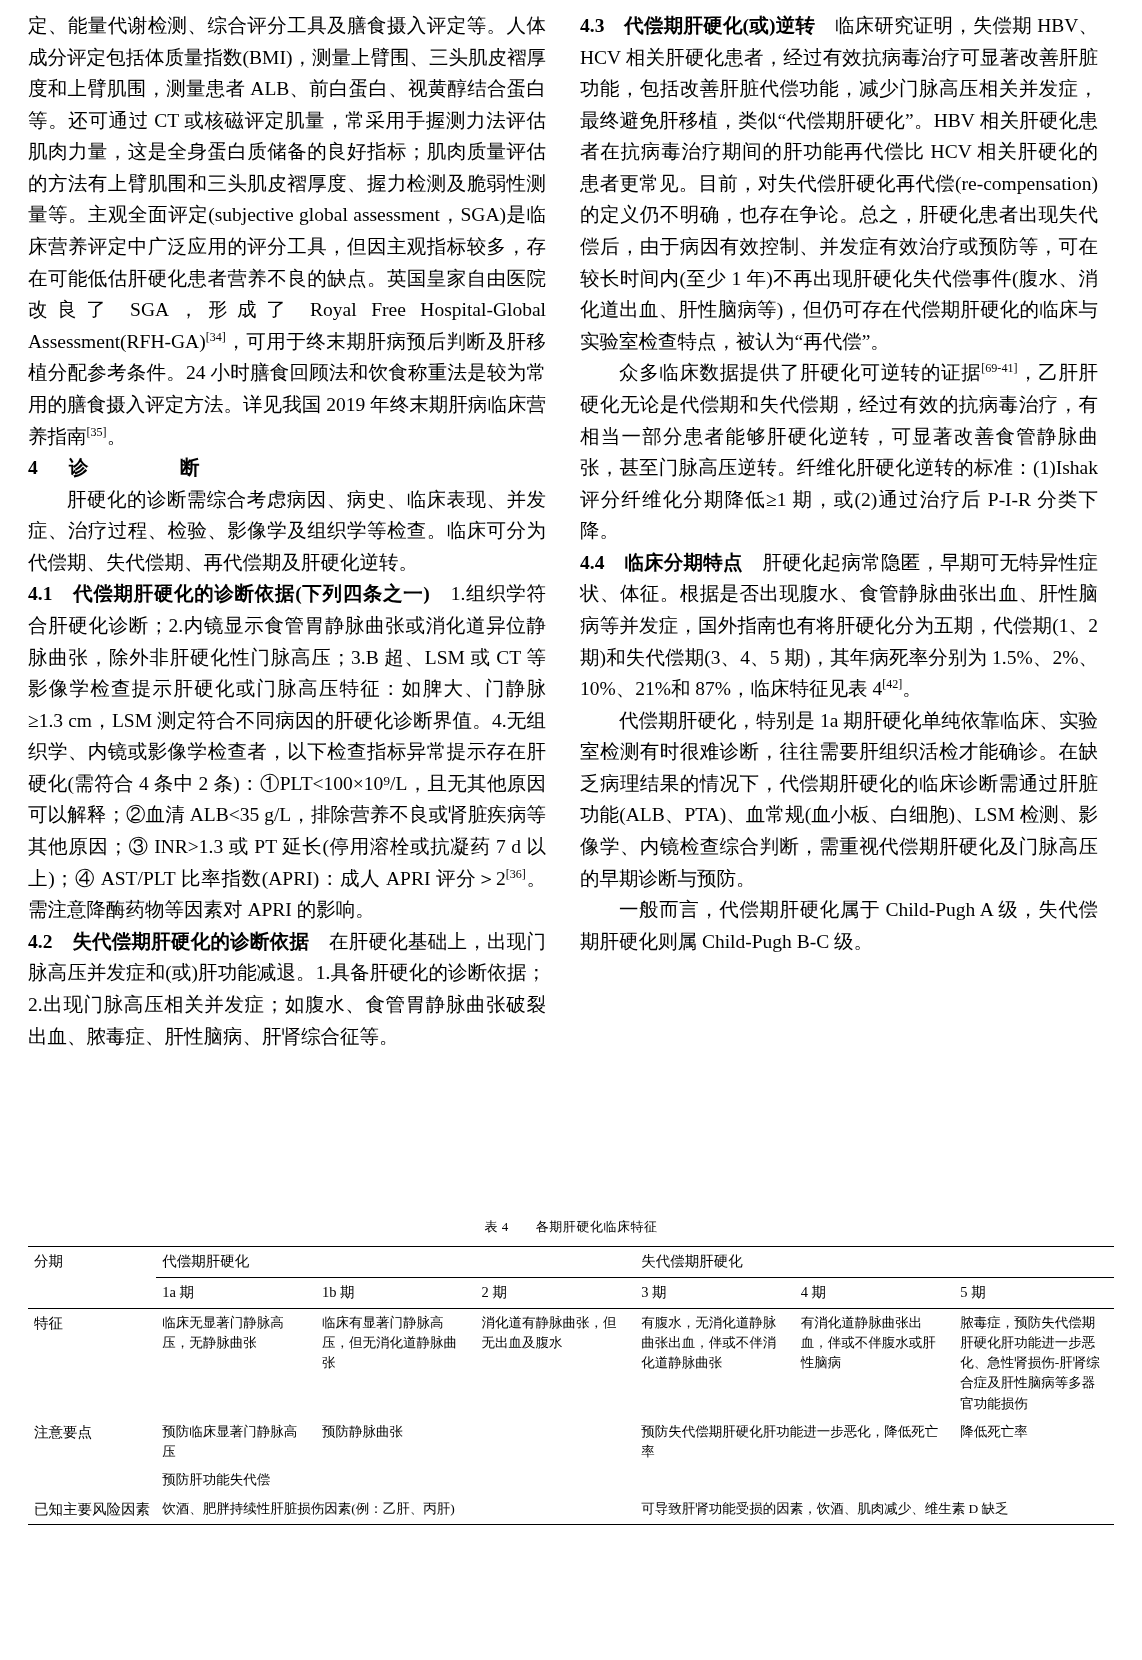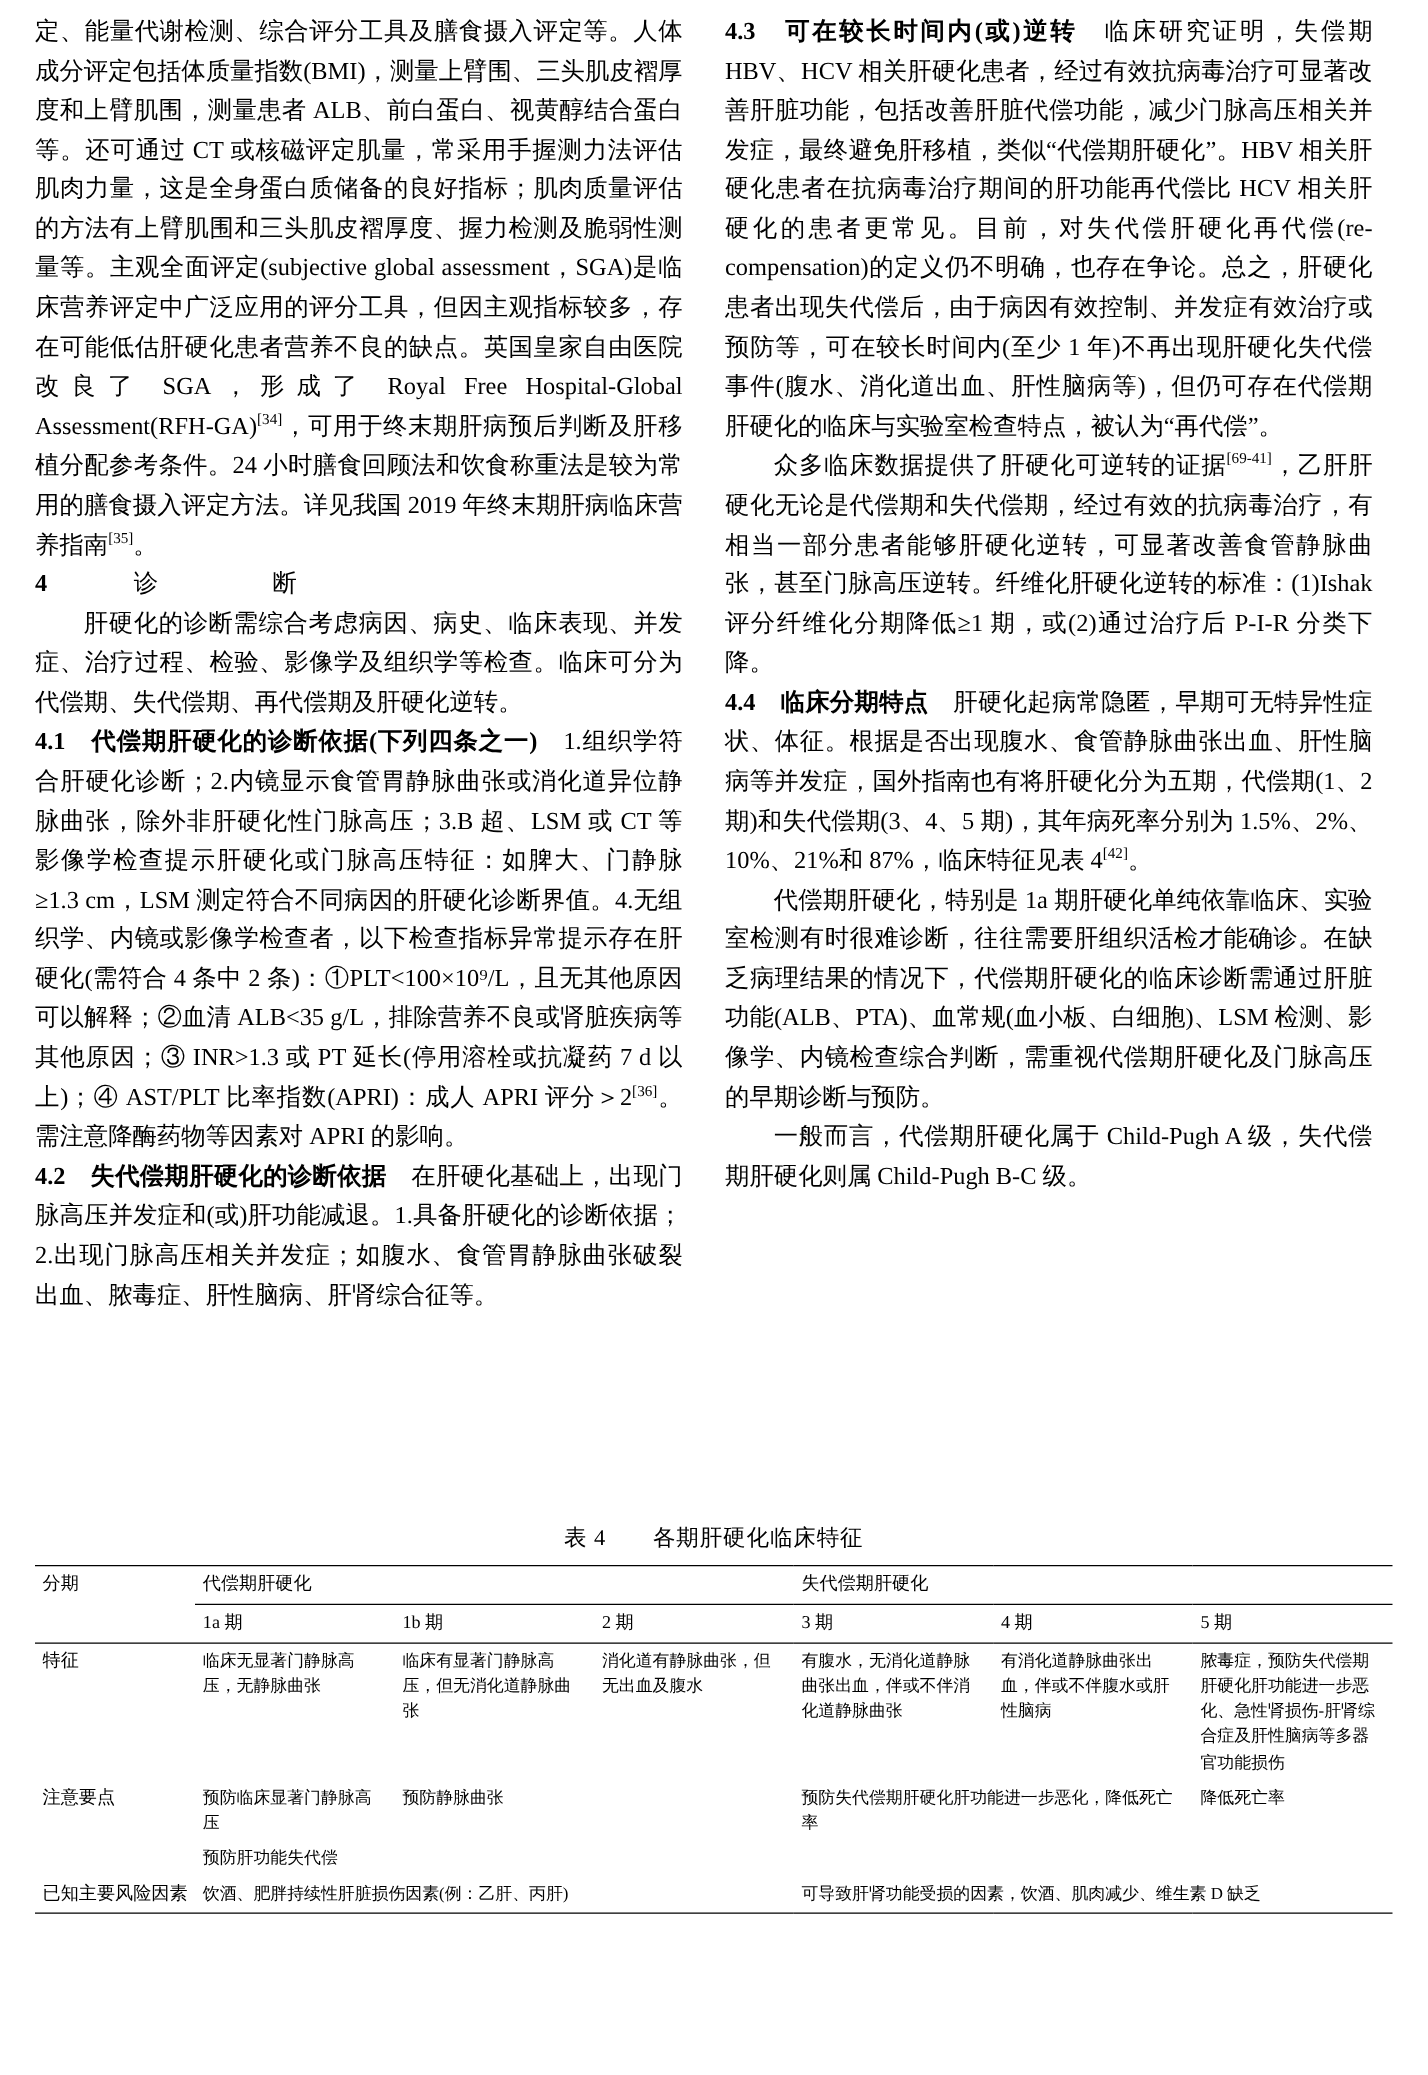--- a/index.html
+++ b/index.html
@@ -41,44 +41,43 @@
     text-indent: 2em;
   }
   .sec-head {
     margin: 0;
   }
   .sec-num {
     font-weight: bold;
     font-family: "Liberation Serif", serif;
   }
   .sec-title-spaced {
-    font-weight: normal;
+    font-weight: bold;
     letter-spacing: 0.9em;
-    margin-left: 38px;
   }
   .gap-title {
     display: inline-block;
     min-width: 1.6em;
   }
   sup {
     font-size: 0.62em;
     vertical-align: super;
     line-height: 0;
   }
   
   .table-wrap {
     position: absolute;
     left: 28px;
     right: 28px;
     top: 1218px;
     width: 1086px;
   }
   .table-title {
     text-align: center;
-    font-size: 18px;
+    font-size: 13px;
     margin-bottom: 10px;
     letter-spacing: 0.04em;
   }
   table.ct {
     width: 100%;
     border-collapse: collapse;
     font-size: 13.5px;
     line-height: 1.5;
   }
   table.ct th, table.ct td {
@@ -134,21 +133,21 @@
       <p class="sec-head"><span class="sec-num">4</span><span class="gap-title"></span><span class="sec-title-spaced">诊　　断</span></p>
 
       <p class="indent"><span>肝硬化的诊断需综合考虑病因、病史、临床表现、并发症、治疗过程、检验、影像学及组织学等检查。临床可分为代偿期、失代偿期、再代偿期及肝硬化逆转。</span></p>
 
       <p><span class="sec-num">4.1</span>　<span class="sec-num">代偿期肝硬化的诊断依据(下列四条之一)</span>　<span>1.组织学符合肝硬化诊断；2.内镜显示食管胃静脉曲张或消化道异位静脉曲张，除外非肝硬化性门脉高压；3.B 超、LSM 或 CT 等影像学检查提示肝硬化或门脉高压特征：如脾大、门静脉≥1.3 cm，LSM 测定符合不同病因的肝硬化诊断界值。4.无组织学、内镜或影像学检查者，以下检查指标异常提示存在肝硬化(需符合 4 条中 2 条)：①PLT&lt;100×10⁹/L，且无其他原因可以解释；②血清 ALB&lt;35 g/L，排除营养不良或肾脏疾病等其他原因；③ INR&gt;1.3 或 PT 延长(停用溶栓或抗凝药 7 d 以上)；④ AST/PLT 比率指数(APRI)：成人 APRI 评分＞2</span><sup>[36]</sup><span>。需注意降酶药物等因素对 APRI 的影响。</span></p>
 
       <p><span class="sec-num">4.2</span>　<span class="sec-num">失代偿期肝硬化的诊断依据</span>　<span>在肝硬化基础上，出现门脉高压并发症和(或)肝功能减退。1.具备肝硬化的诊断依据；2.出现门脉高压相关并发症；如腹水、食管胃静脉曲张破裂出血、脓毒症、肝性脑病、肝肾综合征等。</span></p>
     </div>
 
     <div class="col">
-      <p><span class="sec-num">4.3</span>　<span class="sec-num">可在较长时间内(或)逆转</span>　<span>临床研究证明，失偿期 HBV、HCV 相关肝硬化患者，经过有效抗病毒治疗可显著改善肝脏功能，包括改善肝脏代偿功能，减少门脉高压相关并发症，最终避免肝移植，类似“代偿期肝硬化”。HBV 相关肝硬化患者在抗病毒治疗期间的肝功能再代偿比 HCV 相关肝硬化的患者更常见。目前，对失代偿肝硬化再代偿(re-compensation)的定义仍不明确，也存在争论。总之，肝硬化患者出现失代偿后，由于病因有效控制、并发症有效治疗或预防等，可在较长时间内(至少 1 年)不再出现肝硬化失代偿事件(腹水、消化道出血、肝性脑病等)，但仍可存在代偿期肝硬化的临床与实验室检查特点，被认为“再代偿”。</span></p>
+      <p><span class="sec-num">4.3</span>　<span class="sec-num">代偿期肝硬化(或)逆转</span>　<span>临床研究证明，失偿期 HBV、HCV 相关肝硬化患者，经过有效抗病毒治疗可显著改善肝脏功能，包括改善肝脏代偿功能，减少门脉高压相关并发症，最终避免肝移植，类似“代偿期肝硬化”。HBV 相关肝硬化患者在抗病毒治疗期间的肝功能再代偿比 HCV 相关肝硬化的患者更常见。目前，对失代偿肝硬化再代偿(re-compensation)的定义仍不明确，也存在争论。总之，肝硬化患者出现失代偿后，由于病因有效控制、并发症有效治疗或预防等，可在较长时间内(至少 1 年)不再出现肝硬化失代偿事件(腹水、消化道出血、肝性脑病等)，但仍可存在代偿期肝硬化的临床与实验室检查特点，被认为“再代偿”。</span></p>
 
       <p class="indent"><span>众多临床数据提供了肝硬化可逆转的证据</span><sup>[69-41]</sup><span>，乙肝肝硬化无论是代偿期和失代偿期，经过有效的抗病毒治疗，有相当一部分患者能够肝硬化逆转，可显著改善食管静脉曲张，甚至门脉高压逆转。纤维化肝硬化逆转的标准：(1)Ishak 评分纤维化分期降低≥1 期，或(2)通过治疗后 P-I-R 分类下降。</span></p>
 
       <p><span class="sec-num">4.4</span>　<span class="sec-num">临床分期特点</span>　<span>肝硬化起病常隐匿，早期可无特异性症状、体征。根据是否出现腹水、食管静脉曲张出血、肝性脑病等并发症，国外指南也有将肝硬化分为五期，代偿期(1、2 期)和失代偿期(3、4、5 期)，其年病死率分别为 1.5%、2%、10%、21%和 87%，临床特征见表 4</span><sup>[42]</sup><span>。</span></p>
 
       <p class="indent"><span>代偿期肝硬化，特别是 1a 期肝硬化单纯依靠临床、实验室检测有时很难诊断，往往需要肝组织活检才能确诊。在缺乏病理结果的情况下，代偿期肝硬化的临床诊断需通过肝脏功能(ALB、PTA)、血常规(血小板、白细胞)、LSM 检测、影像学、内镜检查综合判断，需重视代偿期肝硬化及门脉高压的早期诊断与预防。</span></p>
 
 
       <p class="indent"><span>一般而言，代偿期肝硬化属于 Child-Pugh A 级，失代偿期肝硬化则属 Child-Pugh B-C 级。</span></p>
     </div>

